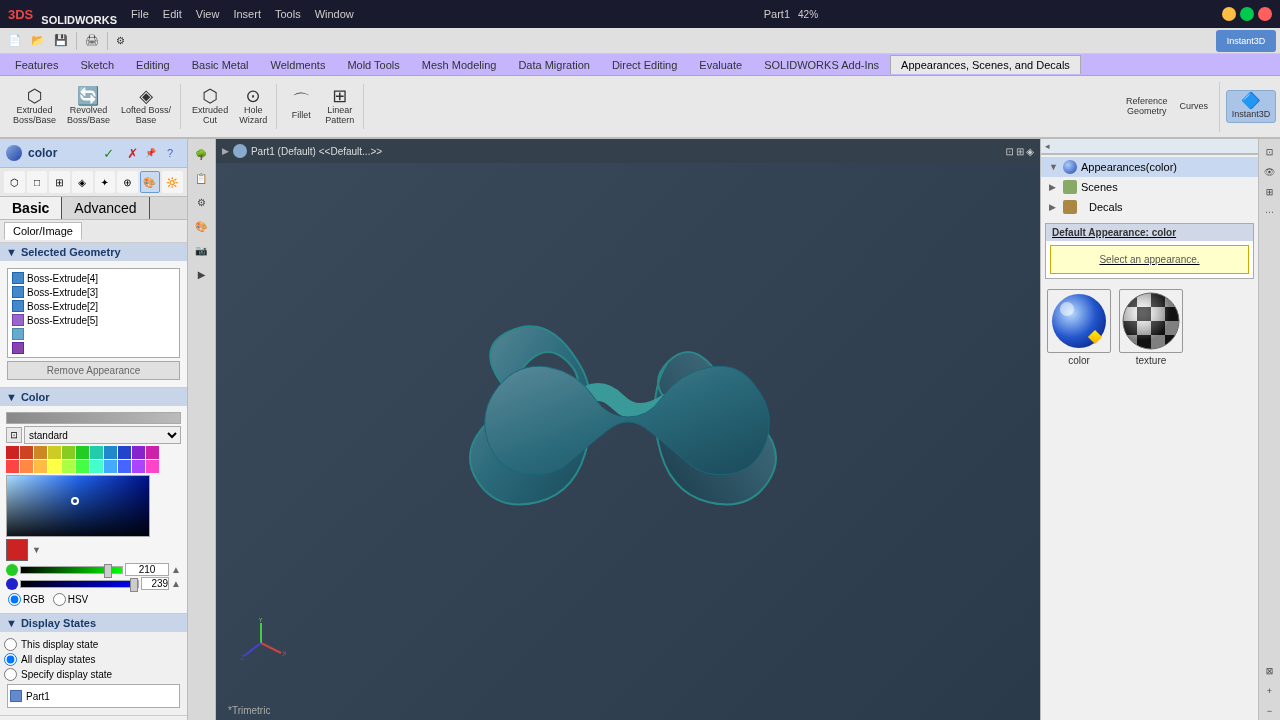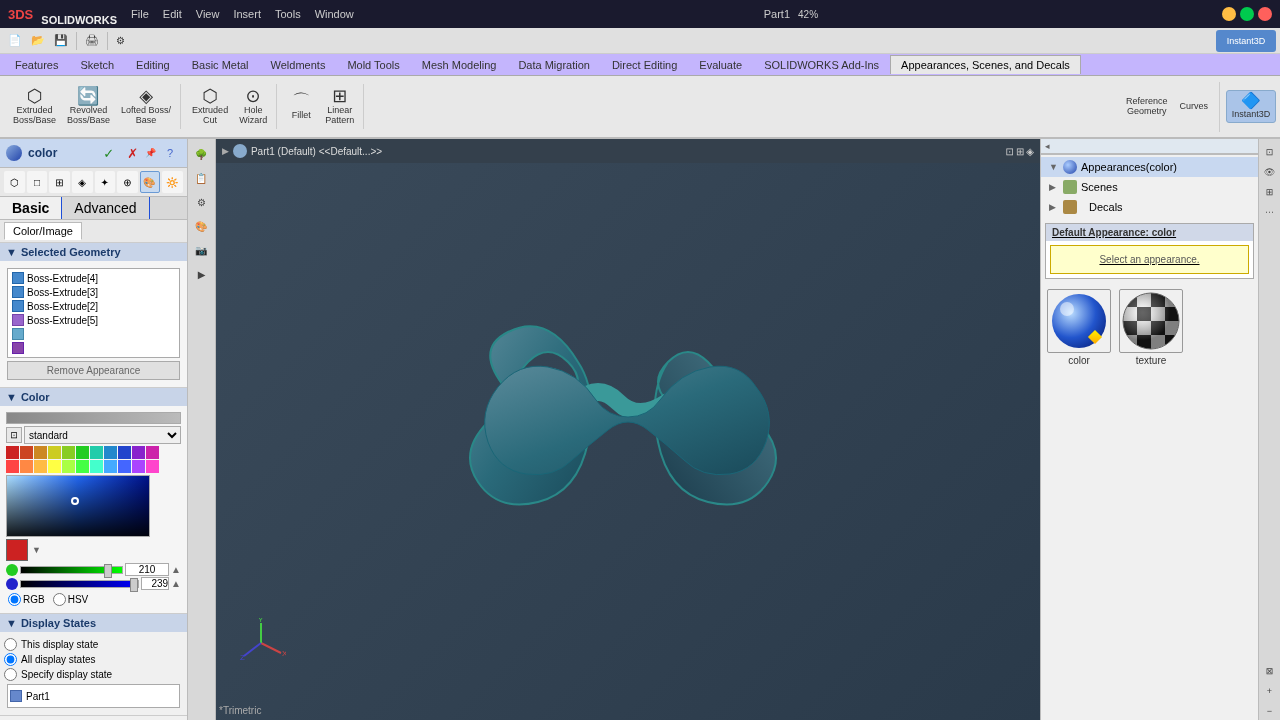--- a/index.html
+++ b/index.html
@@ -520,21 +520,21 @@
           <svg width="50" height="50" viewBox="0 0 50 50">
             <line x1="25" y1="25" x2="45" y2="35" stroke="#cc4444" stroke-width="2"></line>
             <line x1="25" y1="25" x2="25" y2="5" stroke="#44cc44" stroke-width="2"></line>
             <line x1="25" y1="25" x2="8" y2="38" stroke="#4444cc" stroke-width="2"></line>
             <text x="46" y="38" fill="#cc4444" font-size="8">X</text>
             <text x="22" y="4" fill="#44cc44" font-size="8">Y</text>
             <text x="4" y="42" fill="#4444cc" font-size="8">Z</text>
           </svg>
         </div>
 
-        <div style="position:absolute;bottom:4px;left:3px;font-size:10px;color:#aaa;">*Trimetric</div>
+        <div style="position:absolute;bottom:4px;left:12px;font-size:10px;color:#aaa;">*Trimetric</div>
 
       </div>
 
       <div class="right-panel">
 
         <div style="display:flex;flex-direction:column;border-bottom:1px solid #bbb;">
           <div style="display:flex;align-items:center;padding:2px 4px;gap:2px;background:#e0e8f0;border-bottom:1px solid #bbb;">
             <span style="font-size:9px;color:#666;cursor:pointer;">◂</span>
           </div>
         </div>

